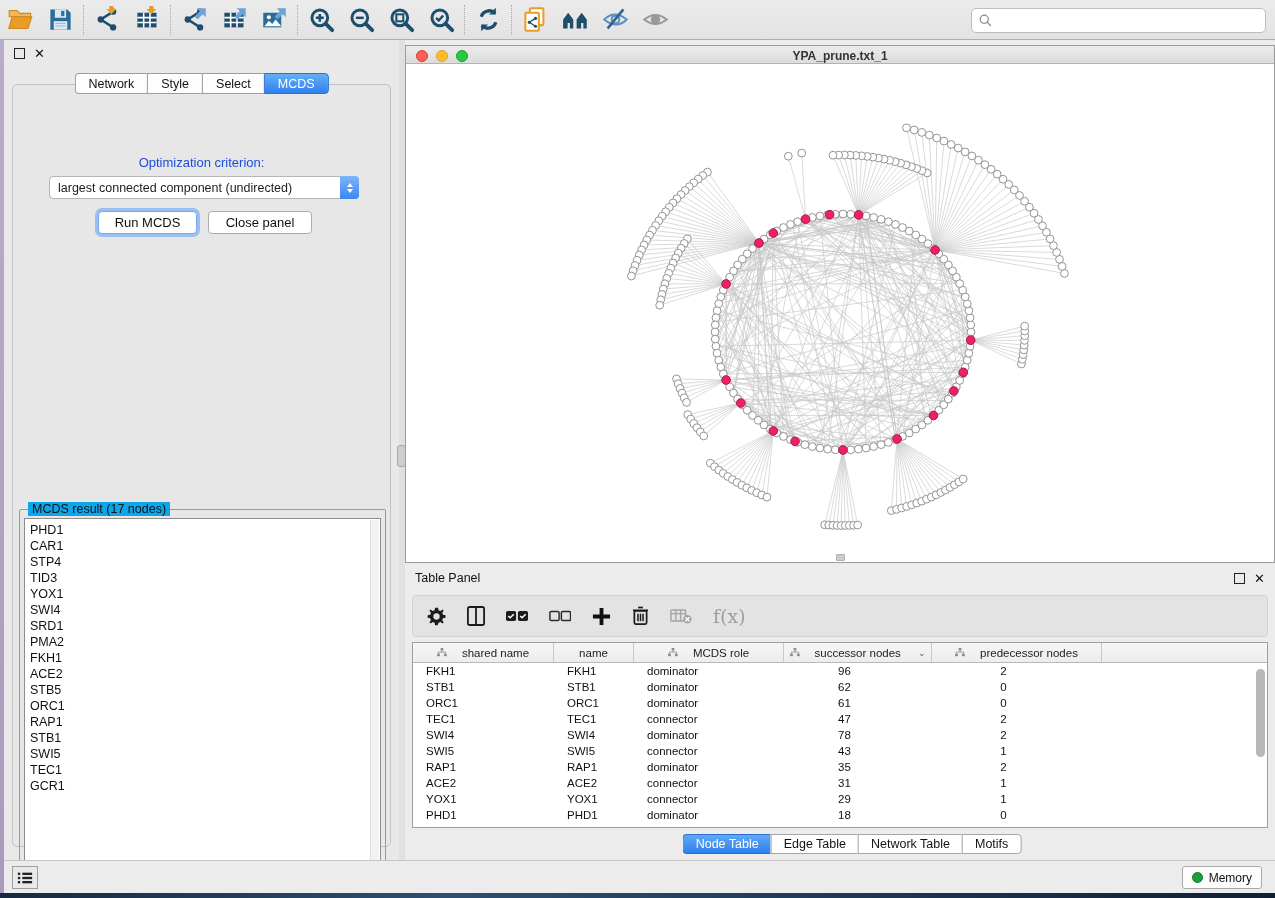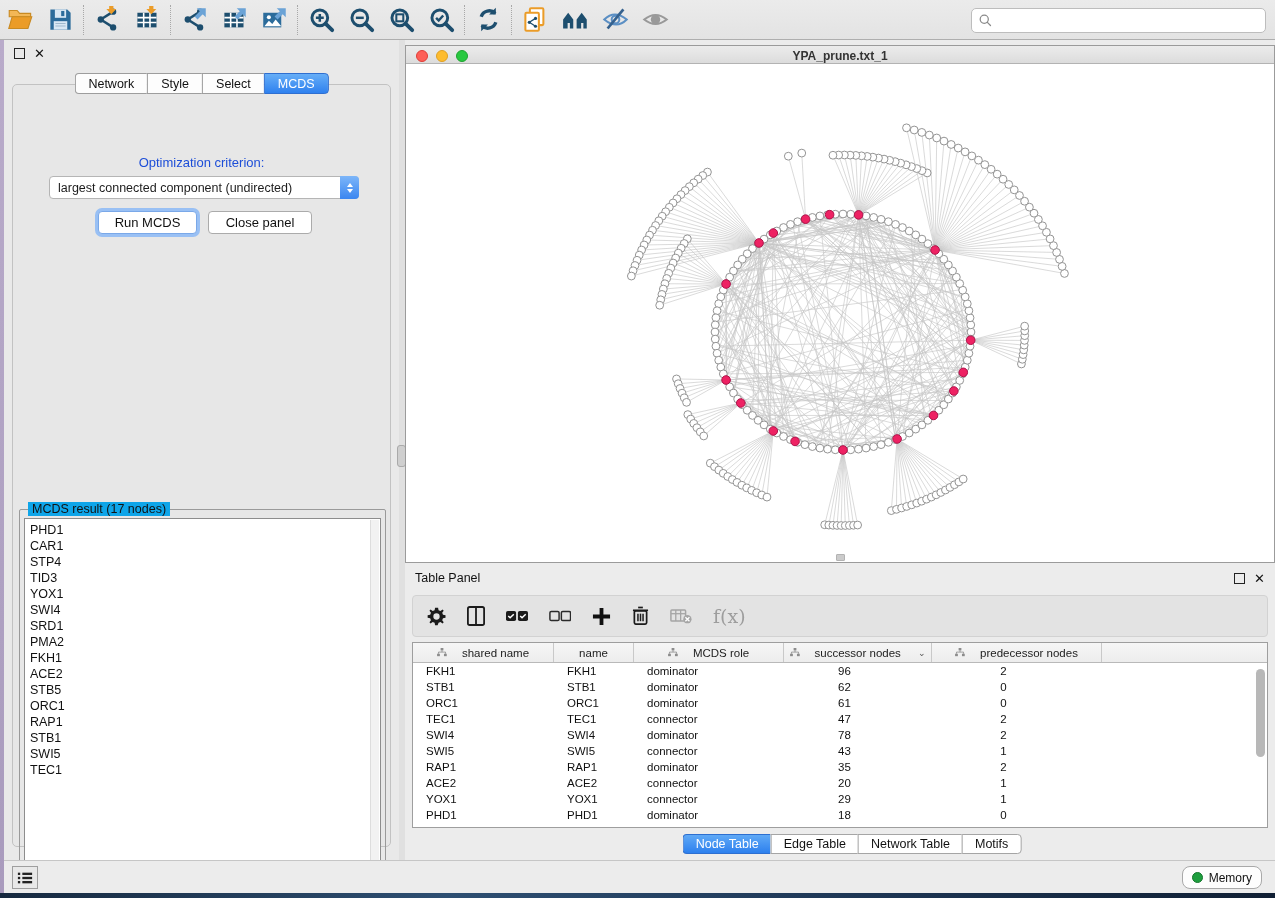--- a/index.html
+++ b/index.html
@@ -80,21 +80,21 @@
 
   #tp-tabs { position:absolute; left:50%; transform:translateX(-50%); top:269px; display:flex; z-index:2;margin-left:12px; }
   .tp-tab { height:20px; padding:0 12px; display:flex; align-items:center; font-size:12.5px; background:#fff; border:1px solid #a5a5a5; border-right:none; color:#111; }
   .tp-tab:first-child { border-radius:4px 0 0 4px; }
   .tp-tab:last-child { border-right:1px solid #a5a5a5; border-radius:0 4px 4px 0; }
   .tp-tab.active { background:linear-gradient(#5fa9f6,#2d80ee); color:#fff; border-color:#2d6fd0; }
 
   
   #status-bar { left:0; top:860px; width:1275px; height:33px; background:#ececec; border-top:1px solid #c6c6c6; }
   #list-btn { position:absolute; left:12px; top:5px; width:26px; height:23px; background:#e9e9e9; border:1px solid #9f9f9f; display:flex; align-items:center; justify-content:center; }
-  #memory-btn { position:absolute; right:13px; top:5px; height:23px; padding:0 9px; background:#fdfdfd; border:1px solid #a9a9a9; border-radius:8px; display:flex; align-items:center; gap:6px; font-size:12px; color:#111; }
+  #memory-btn { position:absolute; right:13px; top:5px; height:23px; padding:0 9px; background:#fdfdfd; border:1px solid #a9a9a9; border-radius:3px; display:flex; align-items:center; gap:6px; font-size:12px; color:#111; }
   #memory-dot { width:11px; height:11px; border-radius:50%; background:#1e9e3e; border:1px solid #14762c; }
 </style>
 </head>
 <body>
 
 <div id="toolbar" class="abs">
     <div class="tb-btn">
       <svg width="27" height="27" viewBox="0 0 24 24">
         <path d="M2 4h7l2.2 2.5H21v3H2z" fill="#f3b756" stroke="#c98a22" stroke-width="1"></path>
         <path d="M4.6 9.5H22L18.6 20H1.6z" fill="#eb9c28" stroke="#c98a22" stroke-width="1"></path>
@@ -268,20 +268,21 @@
           <div class="result-item">SRD1</div>
           <div class="result-item">PMA2</div>
           <div class="result-item">FKH1</div>
           <div class="result-item">ACE2</div>
           <div class="result-item">STB5</div>
           <div class="result-item">ORC1</div>
           <div class="result-item">RAP1</div>
           <div class="result-item">STB1</div>
           <div class="result-item">SWI5</div>
           <div class="result-item">TEC1</div>
+          <div class="result-item">GCR1</div>
           <div id="result-scroll"></div>
       </div>
     </div>
   </div>
 </div>
 
 <div id="v-splitter" class="abs">
   <div id="v-handle"></div>
 </div>
 
@@ -1156,21 +1157,21 @@
           <div class="td" style="width: 141px; padding-left: 13px;">RAP1</div>
           <div class="td" style="width: 80px; padding-left: 13px;">RAP1</div>
           <div class="td" style="width: 150px; padding-left: 13px;">dominator</div>
           <div class="td num" style="width: 148px; padding-right: 27px;">35</div>
           <div class="td num" style="width: 170px; padding-right: 27px;">2</div>
         </div>
         <div class="tr">
           <div class="td" style="width: 141px; padding-left: 13px;">ACE2</div>
           <div class="td" style="width: 80px; padding-left: 13px;">ACE2</div>
           <div class="td" style="width: 150px; padding-left: 13px;">connector</div>
-          <div class="td num" style="width: 148px; padding-right: 27px;">20</div>
+          <div class="td num" style="width: 148px; padding-right: 27px;">31</div>
           <div class="td num" style="width: 170px; padding-right: 27px;">1</div>
         </div>
         <div class="tr">
           <div class="td" style="width: 141px; padding-left: 13px;">YOX1</div>
           <div class="td" style="width: 80px; padding-left: 13px;">YOX1</div>
           <div class="td" style="width: 150px; padding-left: 13px;">connector</div>
           <div class="td num" style="width: 148px; padding-right: 27px;">29</div>
           <div class="td num" style="width: 170px; padding-right: 27px;">1</div>
         </div>
         <div class="tr">

